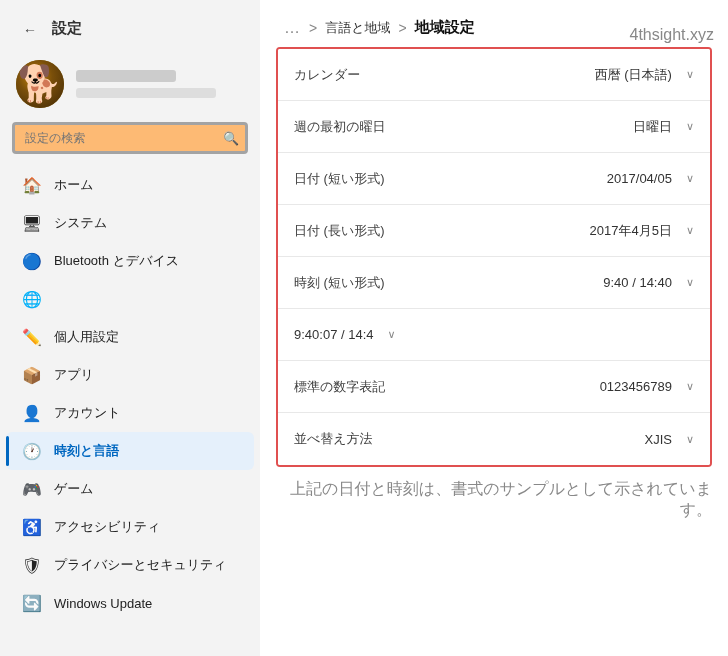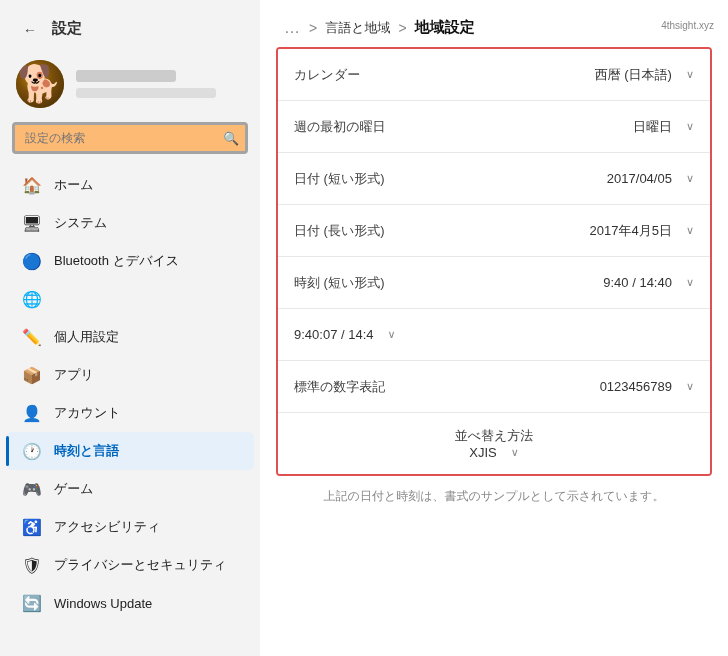--- a/index.html
+++ b/index.html
@@ -182,23 +182,23 @@
       flex: 1;
       background: #fff;
       display: flex;
       flex-direction: column;
       overflow: hidden;
       position: relative;
     }
 
     .watermark {
       position: absolute;
-      top: 20px;
+      top: 26px;
       right: 14px;
-      font-size: 10px;
+      font-size: 16px;
       color: #aaa;
       font-family: Arial, sans-serif;
     }
     .watermark span { color: #888; }
 
     .main-header {
       padding: 18px 24px 10px 24px;
       display: flex;
       align-items: center;
       gap: 8px;
@@ -240,21 +240,20 @@
       display: flex;
       align-items: center;
       padding: 14px 16px;
       border-bottom: 1px solid #e8e8e8;
       background: #fff;
       min-height: 52px;
     }
 
     .settings-row:last-child {
       border-bottom: none;
-      flex-direction: column;
     }
 
     .settings-label {
       flex: 1;
       font-size: 13px;
       color: #404040;
     }
 
     .settings-value {
       display: flex;
@@ -264,23 +263,23 @@
       font-size: 13px;
     }
 
     .dropdown-arrow {
       color: #888;
       font-size: 11px;
     }
 
     .footer-note {
       padding: 8px 16px 6px 16px;
-      font-size: 12px;
+      font-size: 16px;
       color: #888;
-      text-align: center;
+      text-align: right;
     }
 
   </style>
 </head>
 <body>
 
 <div class="sidebar">
   <div class="sidebar-header">
     <button class="back-btn">←</button>
     <span class="sidebar-title">設定</span>

